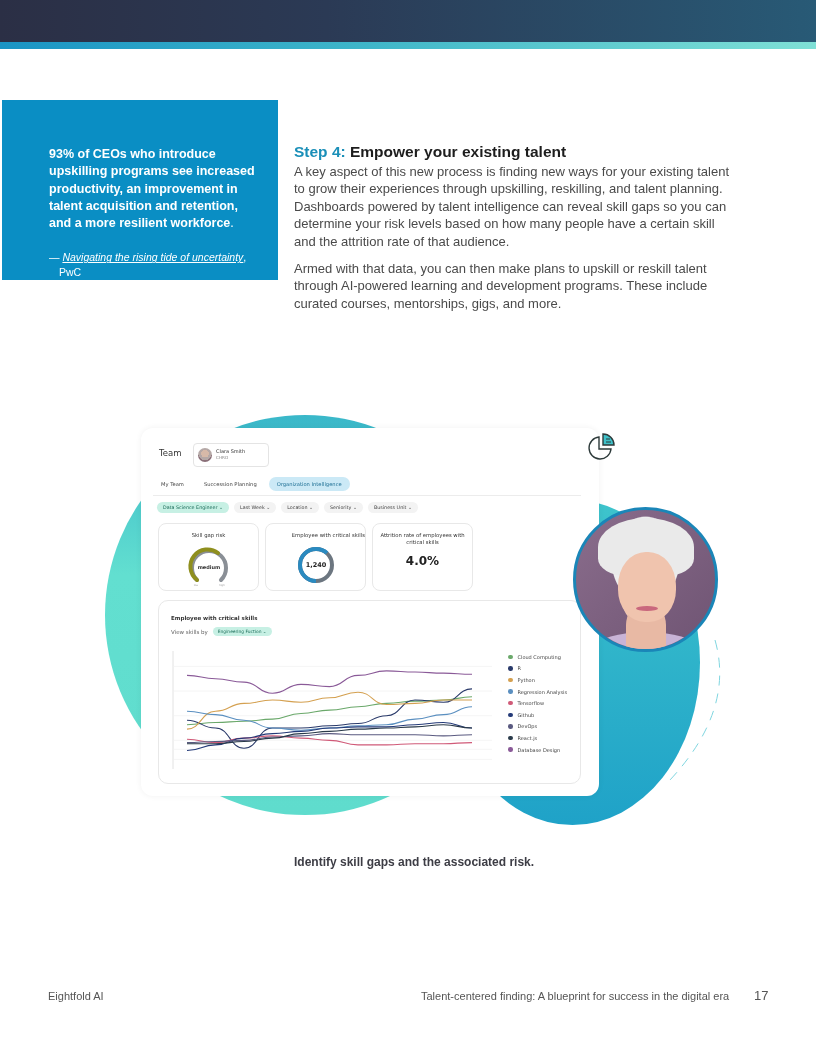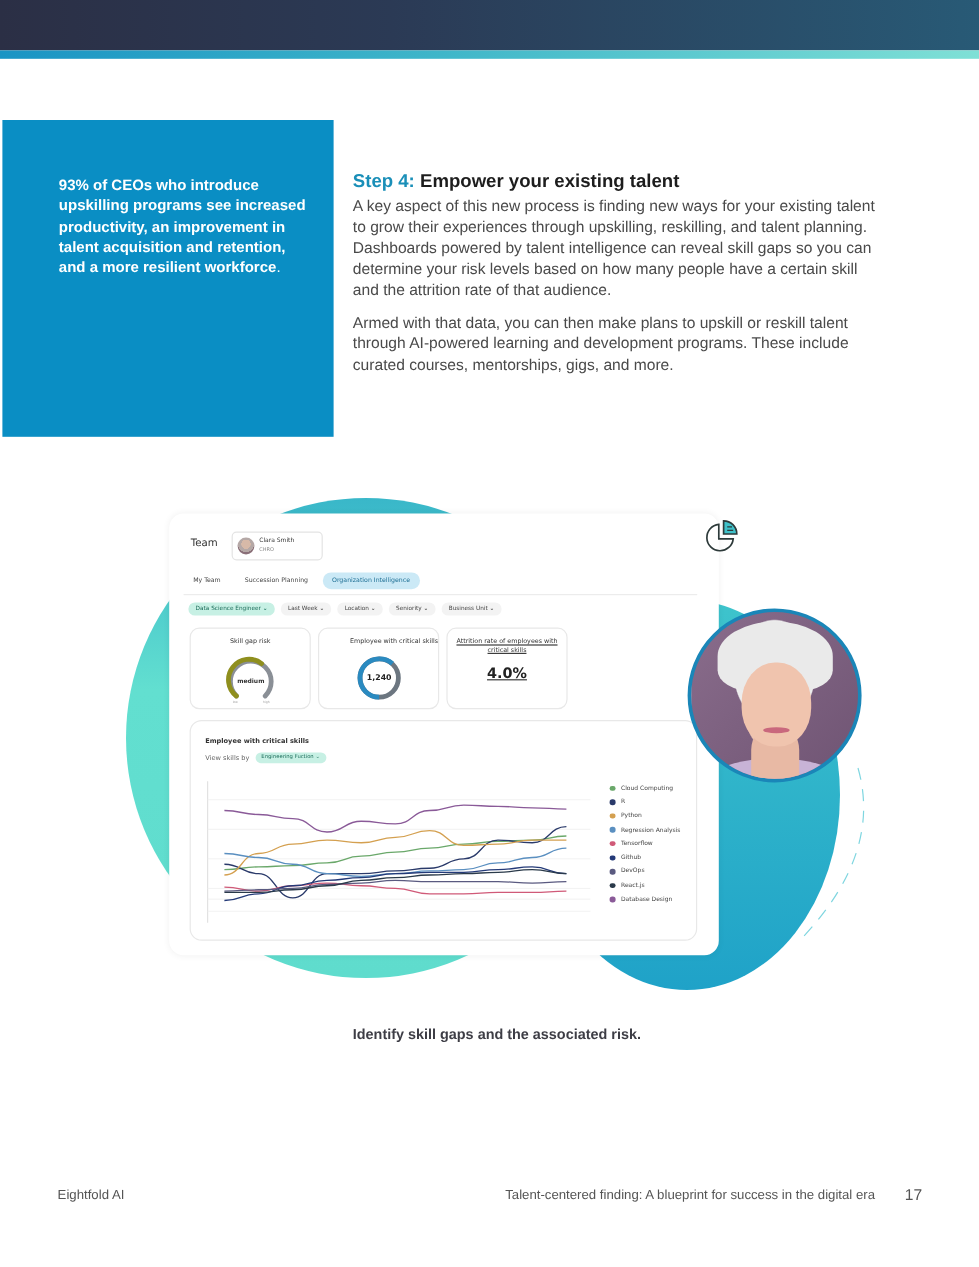--- a/index.html
+++ b/index.html
@@ -4,21 +4,21 @@
 <style>
   * { box-sizing: border-box; margin: 0; padding: 0; }
   html, body { width: 816px; height: 1056px; background: #ffffff; overflow: hidden; }
   body { position: relative; font-family: "Liberation Sans", sans-serif; color: #3c3c3c; }
 
   .top-band { position: absolute; left: 0; top: 0; width: 816px; height: 42px;
     background: linear-gradient(90deg, #2b2f45 0%, #2b3a55 40%, #285a76 100%); }
   .top-stripe { position: absolute; left: 0; top: 42px; width: 816px; height: 7px;
     background: linear-gradient(90deg, #1a94c4 0%, #3fb6c9 45%, #7fe0d6 100%); }
 
-  .quote-box { position: absolute; left: 2px; top: 100px; width: 276px; height: 264px;
+  .quote-box { position: absolute; left: 2px; top: 100px; width: 276px; height: 180px;
     background: #0a8ec4; color: #fff; padding: 46px 20px 0 47px; }
   .quote-text { font-weight: bold; font-size: 12.5px; line-height: 17.3px; }
   .quote-text .tail { font-weight: normal; }
   .quote-cite { margin-top: 18px; font-size: 10.5px; line-height: 15px; padding-left: 10px; text-indent: -10px; }
   .quote-cite a { color: #fff; font-style: italic; text-decoration: underline; }
 
   .step { position: absolute; left: 294px; top: 143px; width: 440px; }
   .step-title { font-size: 15.5px; font-weight: bold; color: #1d1d1d; line-height: 18px; }
   .step-title .step-num { color: #1a8fb8; }
   .step p { font-size: 13px; line-height: 17.4px; color: #4a4a4a; }
@@ -83,20 +83,21 @@
   .footer-page { position: absolute; left: 754px; top: 988px; font-size: 13px; color: #555; text-align: center; }
 </style>
 </head>
 <body>
 
 <div class="top-band"></div>
 <div class="top-stripe"></div>
 
 <div class="quote-box">
   <div class="quote-text"><span>93% of CEOs who introduce upskilling programs see increased productivity, an improvement in talent acquisition and retention, and a more resilient workforce</span><span class="tail">.</span></div>
+  <div class="quote-cite"><span>— </span><a>Navigating the rising tide of uncertainty</a><span>, PwC</span></div>
 </div>
 
 <div class="step">
   <div class="step-title"><span class="step-num">Step 4</span><span class="step-num">: </span><span>Empower your existing talent</span></div>
   <p class="first">A key aspect of this new process is finding new ways for your existing talent to grow their experiences through upskilling, reskilling, and talent planning. Dashboards powered by talent intelligence can reveal skill gaps so you can determine your risk levels based on how many people have a certain skill and the attrition rate of that audience.</p>
   <p class="second">Armed with that data, you can then make plans to upskill or reskill talent through AI-powered learning and development programs. These include curated courses, mentorships, gigs, and more.</p>
 </div>
 
 <div class="bg-circle"></div>
 <div class="bg-circle2"></div>
@@ -137,21 +138,21 @@
   </div>
   <div class="kpi" style="left:124px;text-align:right;">
     <div class="kpi-title">Employee with critical skills</div>
     <svg width="44" height="44" viewBox="0 0 44 44">
       <circle cx="22" cy="22" r="16" fill="none" stroke="#6c7680" stroke-width="4"></circle>
       <path d="M 22 38 A 16 16 0 0 1 22 6" fill="none" stroke="#2a8ac0" stroke-width="4"></path>
       <path d="M 22 6 A 16 16 0 0 1 33 10" fill="none" stroke="#2a8ac0" stroke-width="4"></path>
       <text x="22" y="24" font-size="6.5" text-anchor="middle" fill="#222" font-family="DejaVu Sans, sans-serif" font-weight="bold">1,240</text>
     </svg>
   </div>
-  <div class="kpi" style="left:231px;text-decoration:underline;">
+  <div class="kpi" style="left:231px;">
     <div class="kpi-title">Attrition rate of employees with critical skills</div>
     <div class="kpi-value two">4.0%</div>
   </div>
 
   <div class="chart-card">
     <div class="chart-title">Employee with critical skills</div>
     <div class="chart-view">
       <span>View skills by</span>
       <span class="pill">Engineering Fuction ⌄</span>
     </div>

